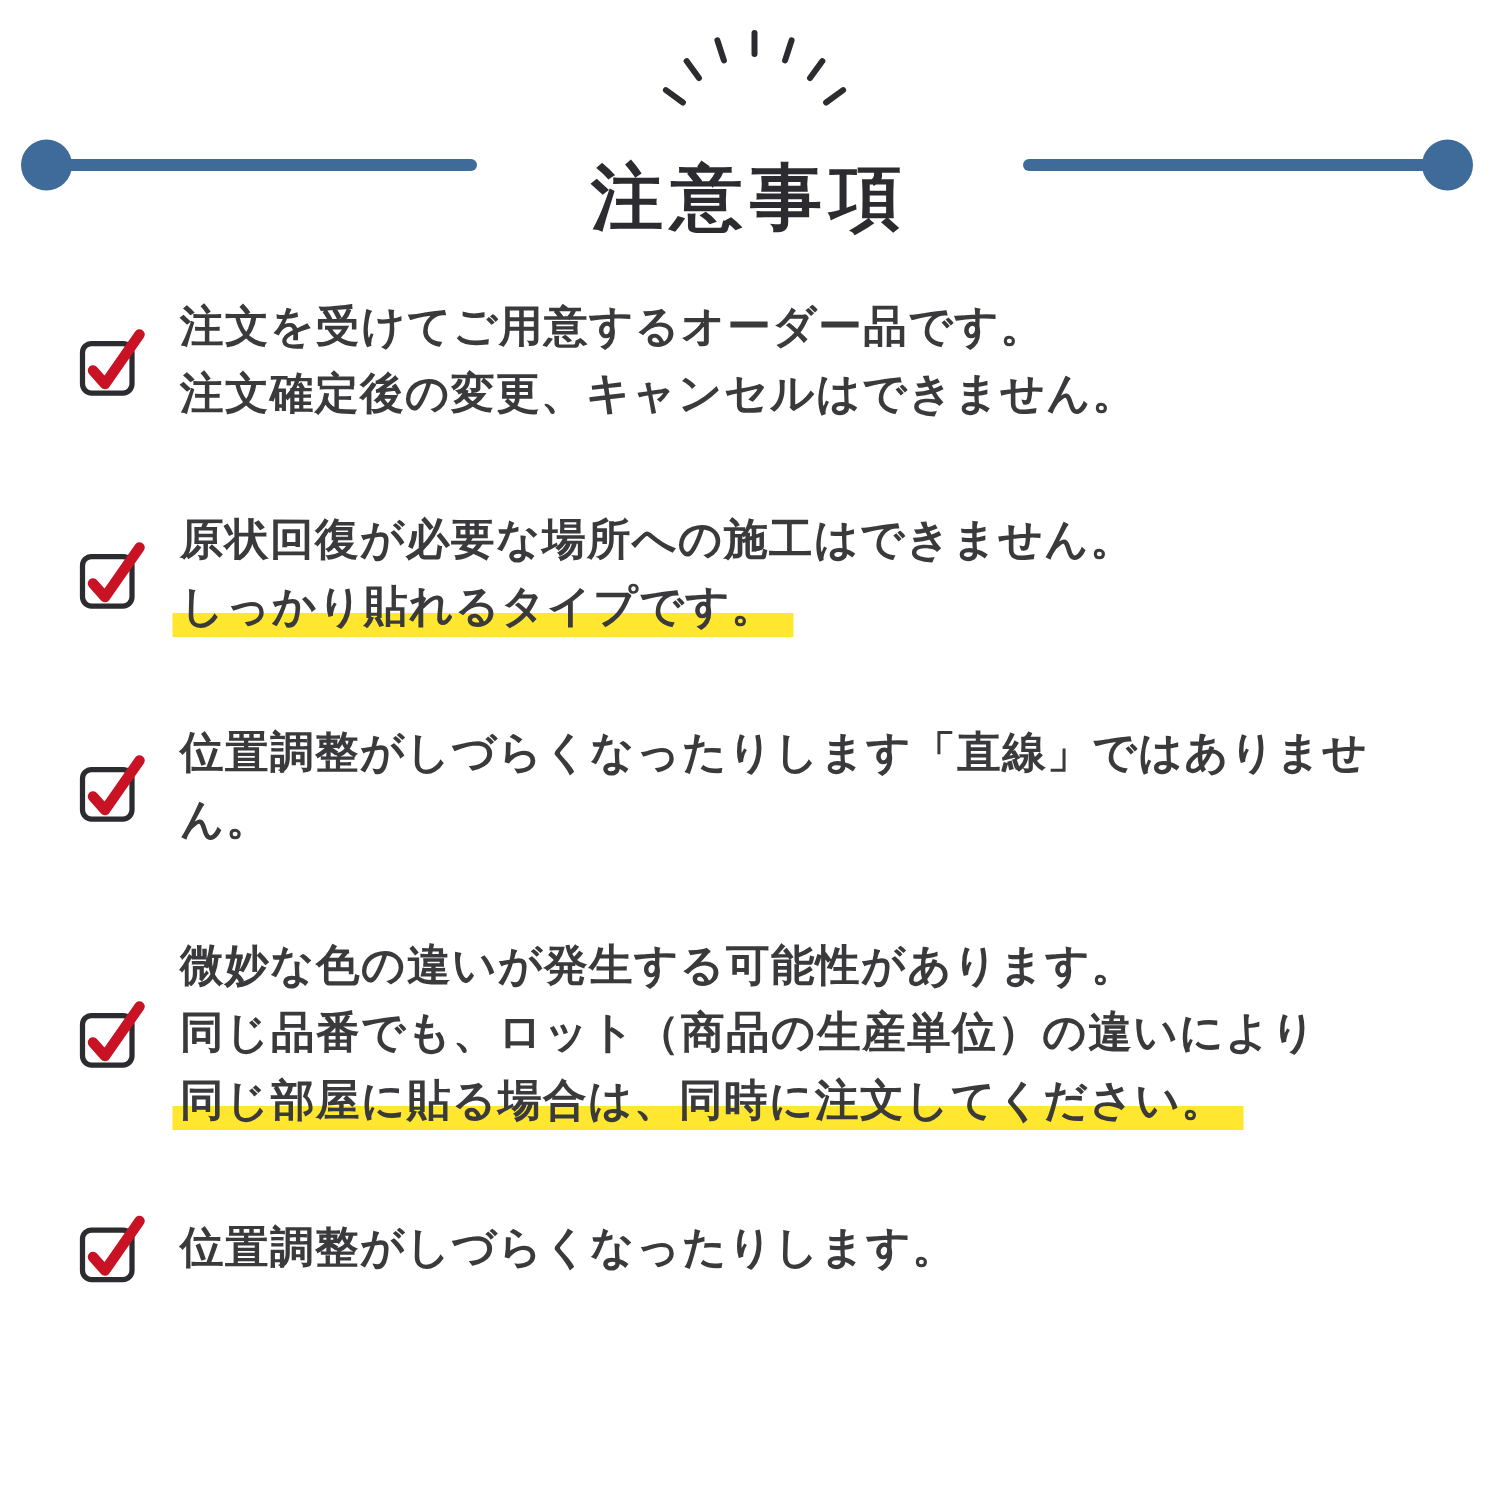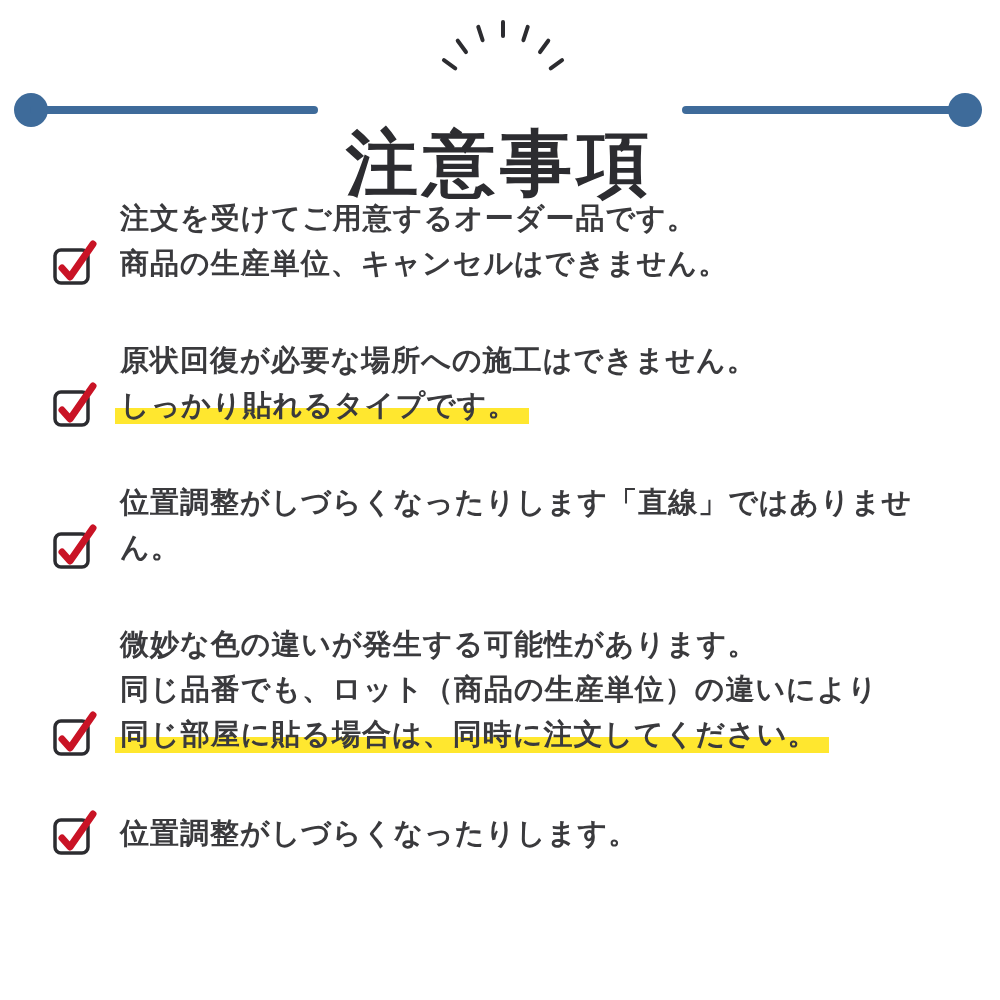--- a/index.html
+++ b/index.html
@@ -28,27 +28,27 @@
 
   .rays{position:absolute;left:503px;top:103px;width:0;height:0;}
   .ray{
     position:absolute;left:-2px;top:-9px;width:4px;height:18px;
     background:var(--title);border-radius:2px;
   }
 
   .title{
     position:absolute;top:68px;left:0;width:100%;
     text-align:center;
-    font-size:72px;font-weight:900;letter-spacing:5px;
+    font-size:48px;font-weight:900;letter-spacing:5px;
     color:var(--title);
   }
 
   
   .list{position:absolute;top:196px;left:52px;width:920px;}
-  .item{display:flex;align-items:flex-end;margin-bottom:52px;}
+  .item{display:flex;align-items:center;margin-bottom:52px;}
   .checkbox{flex:0 0 46px;margin-right:22px;margin-top:1px;}
   .checkbox svg{display:block;}
   .cb-rect{fill:none;stroke:var(--title);stroke-width:3.5;}
   .cb-check{fill:none;stroke:var(--check_red);stroke-width:7;stroke-linecap:round;stroke-linejoin:round;}
   .lines{
     font-size:29px;font-weight:bold;line-height:45px;letter-spacing:1px;
     color:var(--text);
   }
   .hl{
     background:linear-gradient(to bottom, transparent 55%, var(--highlight) 55%, var(--highlight) 96%, transparent 96%);
@@ -81,21 +81,21 @@
 
     <div class="item">
       <span class="checkbox">
         <svg width="46" height="46" viewBox="0 0 46 46">
           <rect class="cb-rect" x="3" y="10" width="33" height="33" rx="6"></rect>
           <path class="cb-check" d="M10 28 L18 37 L41 4"></path>
         </svg>
       </span>
       <div class="lines">
         <div>注文を受けてご用意するオーダー品です。</div>
-        <div>商品の生産単位、キャンセルはできません。</div>
+        <div>注文確定後の変更、キャンセルはできません。</div>
       </div>
     </div>
 
     <div class="item">
       <span class="checkbox">
         <svg width="46" height="46" viewBox="0 0 46 46">
           <rect class="cb-rect" x="3" y="10" width="33" height="33" rx="6"></rect>
           <path class="cb-check" d="M10 28 L18 37 L41 4"></path>
         </svg>
       </span>

